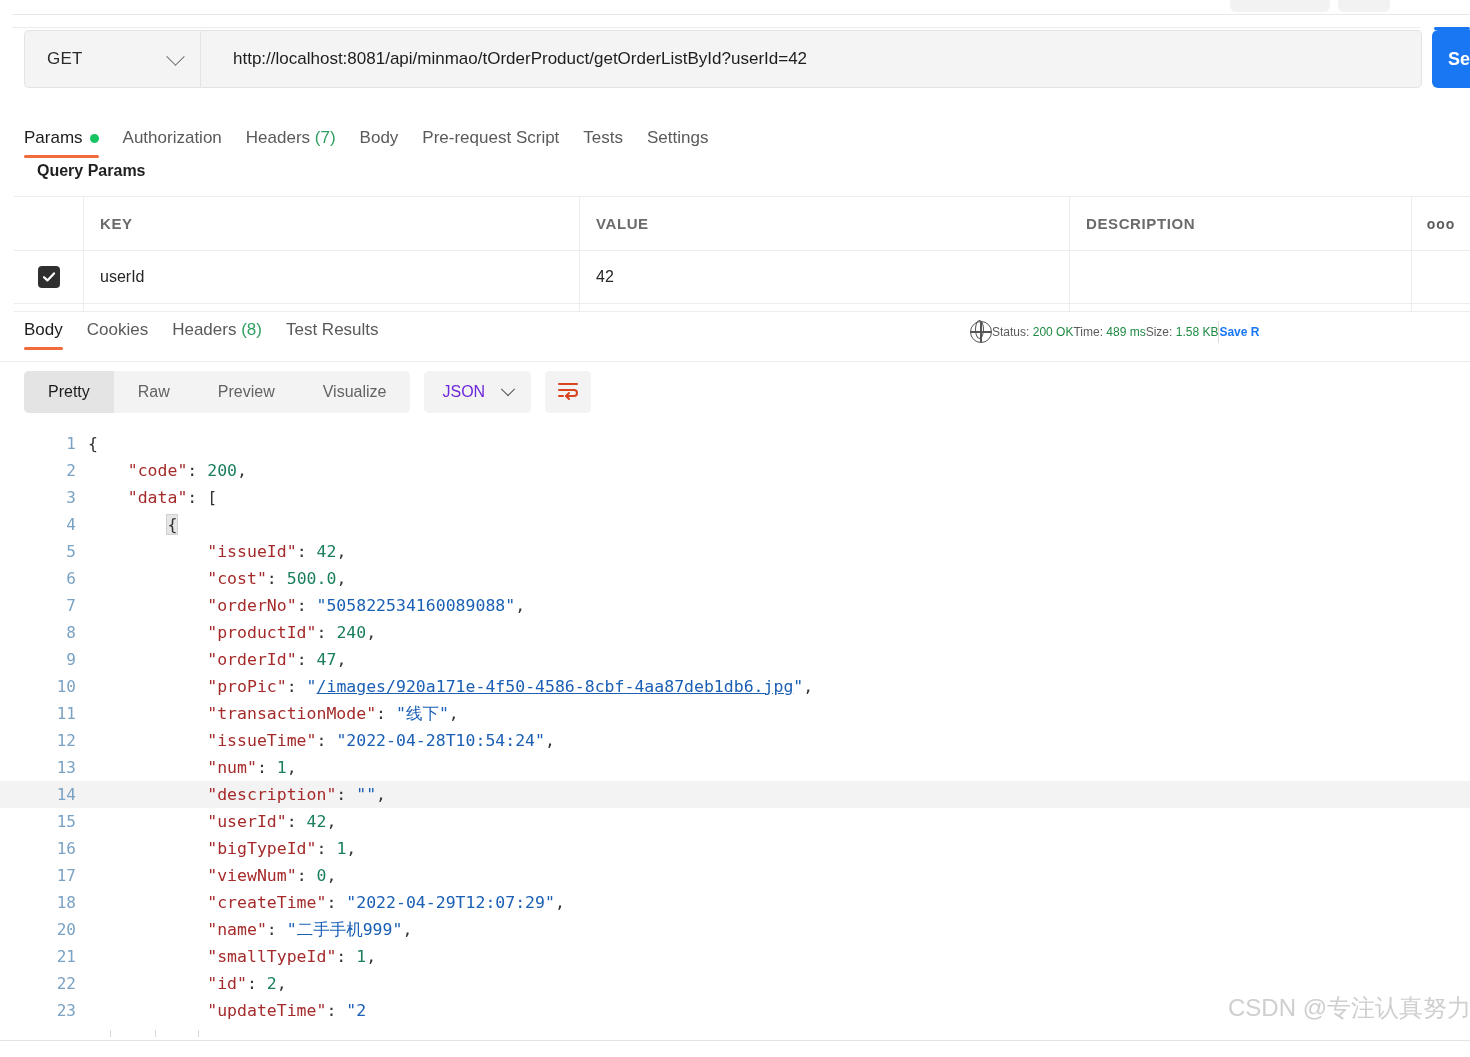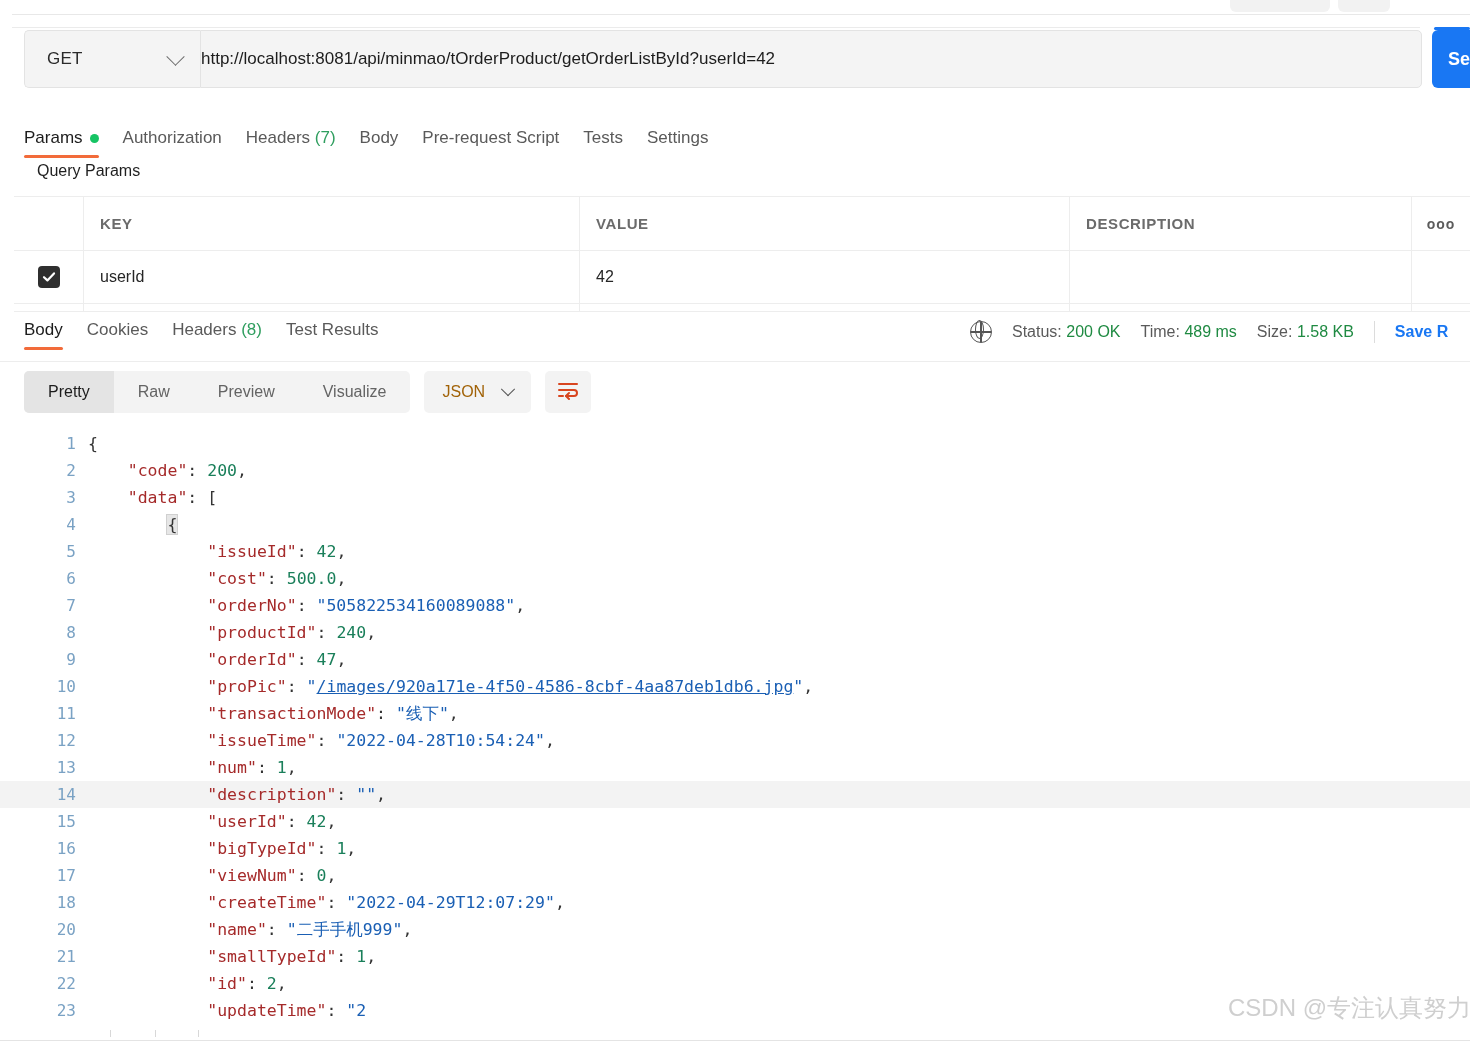--- a/index.html
+++ b/index.html
@@ -31,41 +31,41 @@
   .method-box {
     width:176px; background:#f4f4f4; border:1px solid #e3e3e3; border-right:none;
     border-radius:5px 0 0 5px; display:flex; align-items:center; justify-content:space-between;
     padding:0 18px 0 22px;
   }
   .method-label { font-size:17px; color:#2b2b2b; letter-spacing:.2px; }
   .chev { width:13px; height:13px; border-right:1.6px solid #6b6b6b; border-bottom:1.6px solid #6b6b6b;
           transform:rotate(45deg) translate(-2px,-2px); }
   .url-box {
     width:1222px; background:#f4f4f4; border:1px solid #e3e3e3;
-    border-radius:0 5px 5px 0; display:flex; align-items:center; padding:0 0;
+    border-radius:0 5px 5px 0; display:flex; align-items:center; padding:0 32px;
   }
   .url-text { font-size:17px; color:#1d1d1d; white-space:nowrap; }
   .send-btn {
     position:absolute; left:1432px; top:30px; width:60px; height:58px;
     background:#1977f3; border-radius:6px 0 0 6px; color:#fff;
     display:flex; align-items:center; padding-left:16px; font-size:18px; font-weight:600;
     overflow:hidden;
   }
 
   
   .req-tabs { position:absolute; left:24px; top:108px; display:flex; align-items:flex-end; gap:0; }
   .req-tab { position:relative; padding:4px 24px 14px 0; font-size:17px; color:#5a5a5a; white-space:nowrap; }
   .req-tab.active { color:#1c1c1c;margin-top:16px; }
   .req-tab.active::after {
     content:""; position:absolute; left:0; right:24px; bottom:4px; height:3px; background:#f26b3a; border-radius:2px;
   }
   .green-dot { display:inline-block; width:9px; height:9px; border-radius:50%; background:#16c464; margin-left:7px; vertical-align:middle; }
   .count { color:#2f9e5f; }
 
-  .query-params-title { position:absolute; left:37px; top:162px; font-size:16px; font-weight:400; color:#1f1f1f; }
+  .query-params-title { position:absolute; left:37px; top:162px; font-size:16px; font-weight:700; color:#1f1f1f; }
 
   
   .ptable { position:absolute; left:14px; top:196px; width:1456px; border-top:1px solid #ededed; }
   .prow { display:flex; border-bottom:1px solid #ededed; }
   .pcell { border-right:1px solid #ededed; display:flex; align-items:center; }
   .pcell.c0 { width:70px; justify-content:center; }
   .pcell.c1 { width:496px; padding-left:16px; }
   .pcell.c2 { width:490px; padding-left:16px; }
   .pcell.c3 { width:342px; padding-left:16px; }
   .pcell.c4 { width:58px; border-right:none; justify-content:center; }
@@ -78,39 +78,39 @@
   .dots { letter-spacing:1px; color:#5c5c5c; font-size:14px; font-weight:700; }
   .ptable-stub { display:flex; border-bottom:1px solid #ededed; height:8px; }
   .ptable-stub .pcell { height:8px; }
 
   
   .resp-tabs { position:absolute; left:24px; top:318px; display:flex; align-items:flex-end; }
   .resp-tab { position:relative; padding:2px 24px 14px 0; font-size:17px; color:#5a5a5a; white-space:nowrap; }
   .resp-tab.active { color:#1c1c1c; }
   .resp-tab.active::after { content:""; position:absolute; left:0; right:24px; bottom:4px; height:3px; background:#f26b3a; border-radius:2px; }
 
-  .resp-meta { position:absolute; top:321px; left:970px; display:flex; align-items:center; gap:20px; font-size:16px; }
+  .resp-meta { position:absolute; top:321px; left:970px; display:flex; align-items:center; font-size:12px; }
   .meta-item { color:#5a5a5a; white-space:nowrap; }
   .meta-val { color:#1f8a42; }
   .meta-sep { width:1px; height:22px; background:#dcdcdc; }
   .save-resp { color:#1977f3; font-weight:600; white-space:nowrap; }
   .globe { width:22px; height:22px; border:1.6px solid #555; border-radius:50%; position:relative; }
   .globe::before { content:""; position:absolute; left:calc(50% - 0.8px); top:0; width:1.6px; height:100%; background:#555; }
   .globe::after { content:""; position:absolute; top:calc(50% - 0.8px); left:0; height:1.6px; width:100%; background:#555; }
   .globe-oval { position:absolute; left:4.4px; top:-1.6px; width:9px; height:19px; border:1.6px solid #555; border-radius:50%; }
 
   .resp-divider { position:absolute; left:0; top:361px; width:1470px; height:1px; background:#ededed; }
 
   
   .view-bar { position:absolute; left:24px; top:371px; display:flex; align-items:center; gap:14px; }
   .seg { display:flex; background:#f3f3f3; border-radius:5px; overflow:hidden; height:42px; }
   .seg-item { padding:0 24px; display:flex; align-items:center; font-size:16px; color:#646464; }
   .seg-item.active { background:#e4e4e4; color:#1c1c1c; }
   .fmt-box { height:42px; background:#f3f3f3; border-radius:5px; display:flex; align-items:center; gap:18px; padding:0 18px; }
-  .fmt-label { font-size:16px; color:#a16207; }
+  .fmt-label { font-size:16px; color:#6d28d9; }
   .chev-sm { width:10px; height:10px; border-right:1.5px solid #555; border-bottom:1.5px solid #555; transform:rotate(45deg) translate(-2px,-2px); }
   .wrap-box { height:42px; width:46px; background:#f3f3f3; border-radius:5px; display:flex; align-items:center; justify-content:center; }
 
   
   .code-area { position:absolute; left:0; top:430px; width:1470px; height:600px; overflow:hidden; background:#fff; }
   .code-line { position:relative; height:27px; display:flex; align-items:center; }
   .code-line.hl { background:#f3f3f3; }
   .gutter { width:88px; text-align:right; padding-right:12px; font-family:"DejaVu Sans Mono", monospace;
             font-size:16px; color:#7aa2c4; flex:0 0 88px; }
   .code-txt { font-family:"DejaVu Sans Mono", monospace; font-size:16.5px; white-space:pre; color:#333; }

